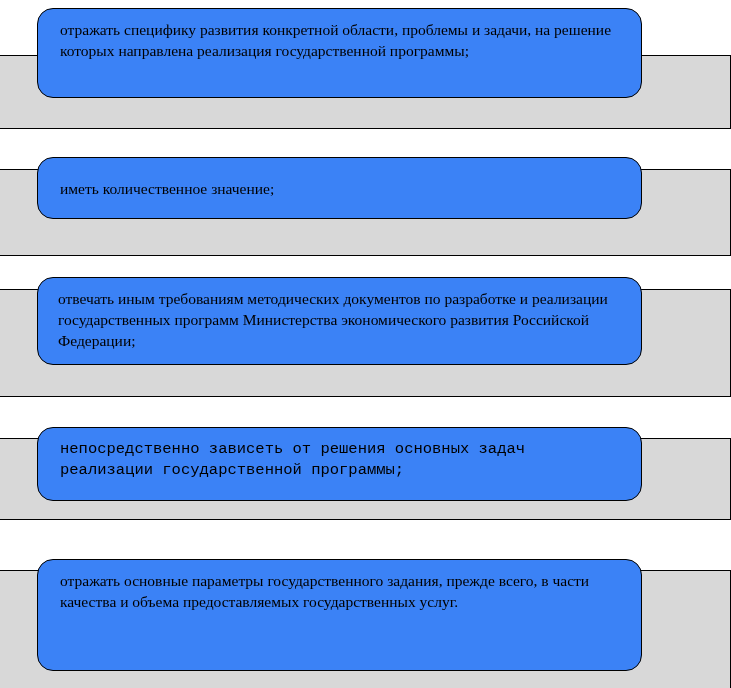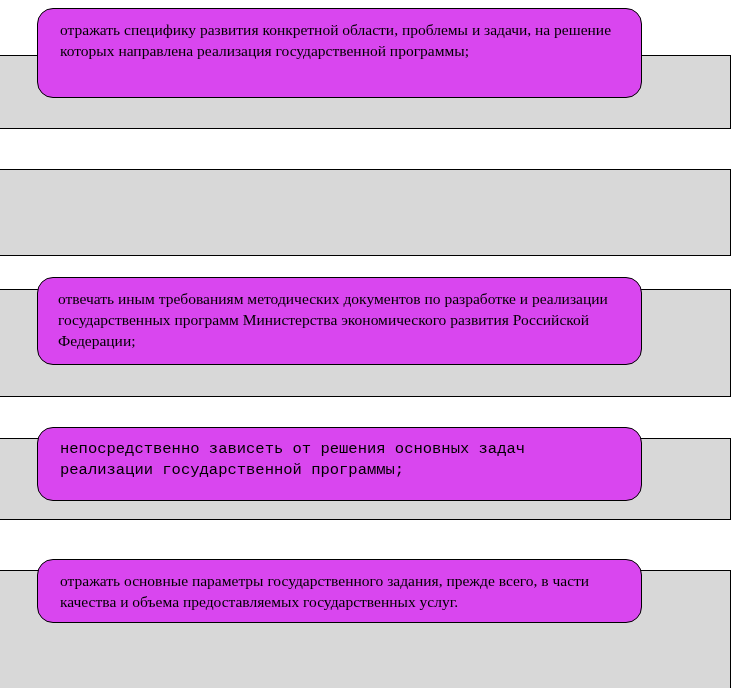--- a/index.html
+++ b/index.html
@@ -20,21 +20,21 @@
     left: -1px;
     width: 732px;
     background: var(--band-color, #d8d8d8);
     border: 1px solid #000000;
     box-sizing: border-box;
   }
   .callout {
     position: absolute;
     left: 37px;
     width: 605px;
-    background: #d946ef;
+    background: #3b82f6;
     border: 1.6px solid #000000;
     border-radius: 16px;
     box-sizing: border-box;
     padding: 11px 22px 10px 22px;
     font-size: 15.5px;
     line-height: 1.35;
     color: #000000;
   }
   .callout.pad-mid {
     padding-top: 21px;
@@ -44,29 +44,32 @@
 <body>
 
 <div class="figure">
 
   <div class="band" style="top:55px; height:74px;"></div>
   <div class="callout" style="top:8px; height:90px;">
     <span>отражать специфику развития конкретной области, проблемы и задачи, на решение которых направлена реализация государственной программы;</span>
   </div>
 
   <div class="band" style="top:169px; height:87px;"></div>
+  <div class="callout pad-mid" style="top:157px; height:62px;">
+    <span>иметь количественное значение;</span>
+  </div>
 
   <div class="band" style="top:289px; height:108px;"></div>
   <div class="callout" style="top:277px; height:88px;padding-left:20px;">
     <span>отвечать иным требованиям методических документов по разработке и реализации государственных программ Министерства экономического развития Российской Федерации;</span>
   </div>
 
   <div class="band" style="top:438px; height:82px;"></div>
   <div class="callout" style="top:427px; height:74px;font-family:Liberation Mono, monospace;">
     <span>непосредственно зависеть от решения основных задач реализации государственной программы;</span>
   </div>
 
   <div class="band" style="top:570px; height:119px;"></div>
-  <div class="callout" style="top:559px; height:64px;">
+  <div class="callout" style="top:559px; height:112px;">
     <span>отражать основные параметры государственного задания, прежде всего,  в части качества и объема предоставляемых государственных услуг.</span>
   </div>
 
 </div>
 
 </body></html>

